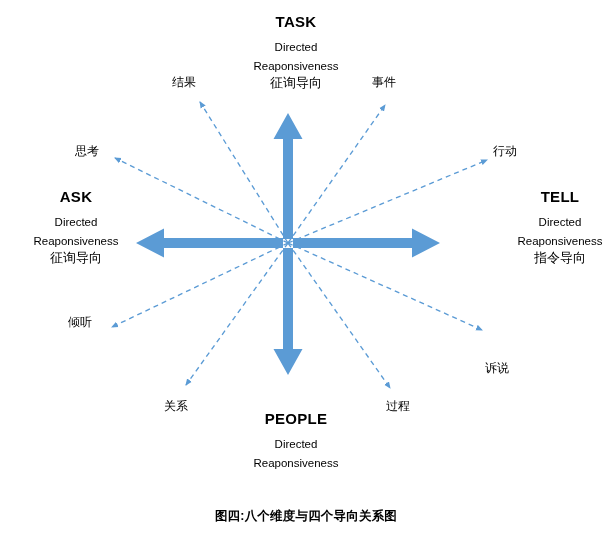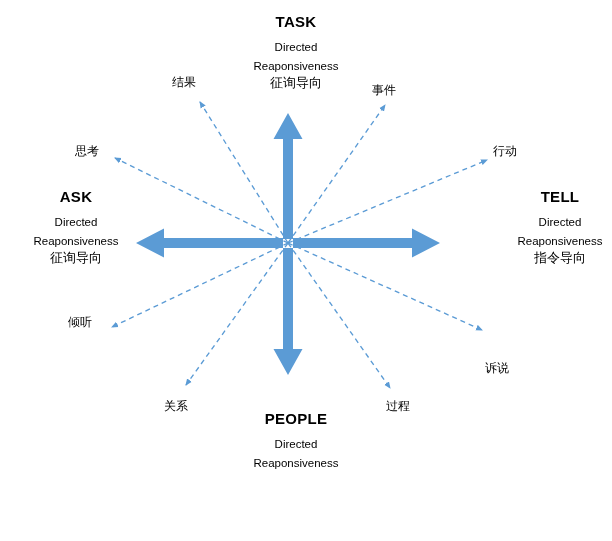--- a/index.html
+++ b/index.html
@@ -65,21 +65,21 @@
   }
 
   
   #pole-task   { left: 216px; top: 8px;   width: 160px; }
   #pole-people { left: 216px; top: 405px; width: 160px; }
   #pole-ask    { left: 6px;   top: 183px; width: 140px; }
   #pole-tell   { left: 490px; top: 183px; width: 140px; text-align: center; }
 
   
   #dim-jieguo   { left: 172px; top: 76px; }
-  #dim-shijian  { left: 372px; top: 76px; margin-top: 8px; }
+  #dim-shijian  { left: 372px; top: 76px; }
   #dim-sikao    { left: 75px;  top: 145px; }
   #dim-xingdong { left: 493px; top: 145px; }
   #dim-qingting { left: 68px;  top: 316px; }
   #dim-sushuo   { left: 485px; top: 316px; margin-top: 46px; }
   #dim-guanxi   { left: 164px; top: 400px; }
   #dim-guocheng { left: 386px; top: 400px; }
 </style>
 </head>
 <body>
 
@@ -148,14 +148,15 @@
 
   <div class="dim" id="dim-jieguo">结果</div>
   <div class="dim" id="dim-shijian">事件</div>
   <div class="dim" id="dim-sikao">思考</div>
   <div class="dim" id="dim-xingdong">行动</div>
   <div class="dim" id="dim-qingting">倾听</div>
   <div class="dim" id="dim-sushuo">诉说</div>
   <div class="dim" id="dim-guanxi">关系</div>
   <div class="dim" id="dim-guocheng">过程</div>
 
+  <div id="caption">图四:八个维度与四个导向关系图</div>
 
 </div>
 
 </body></html>

